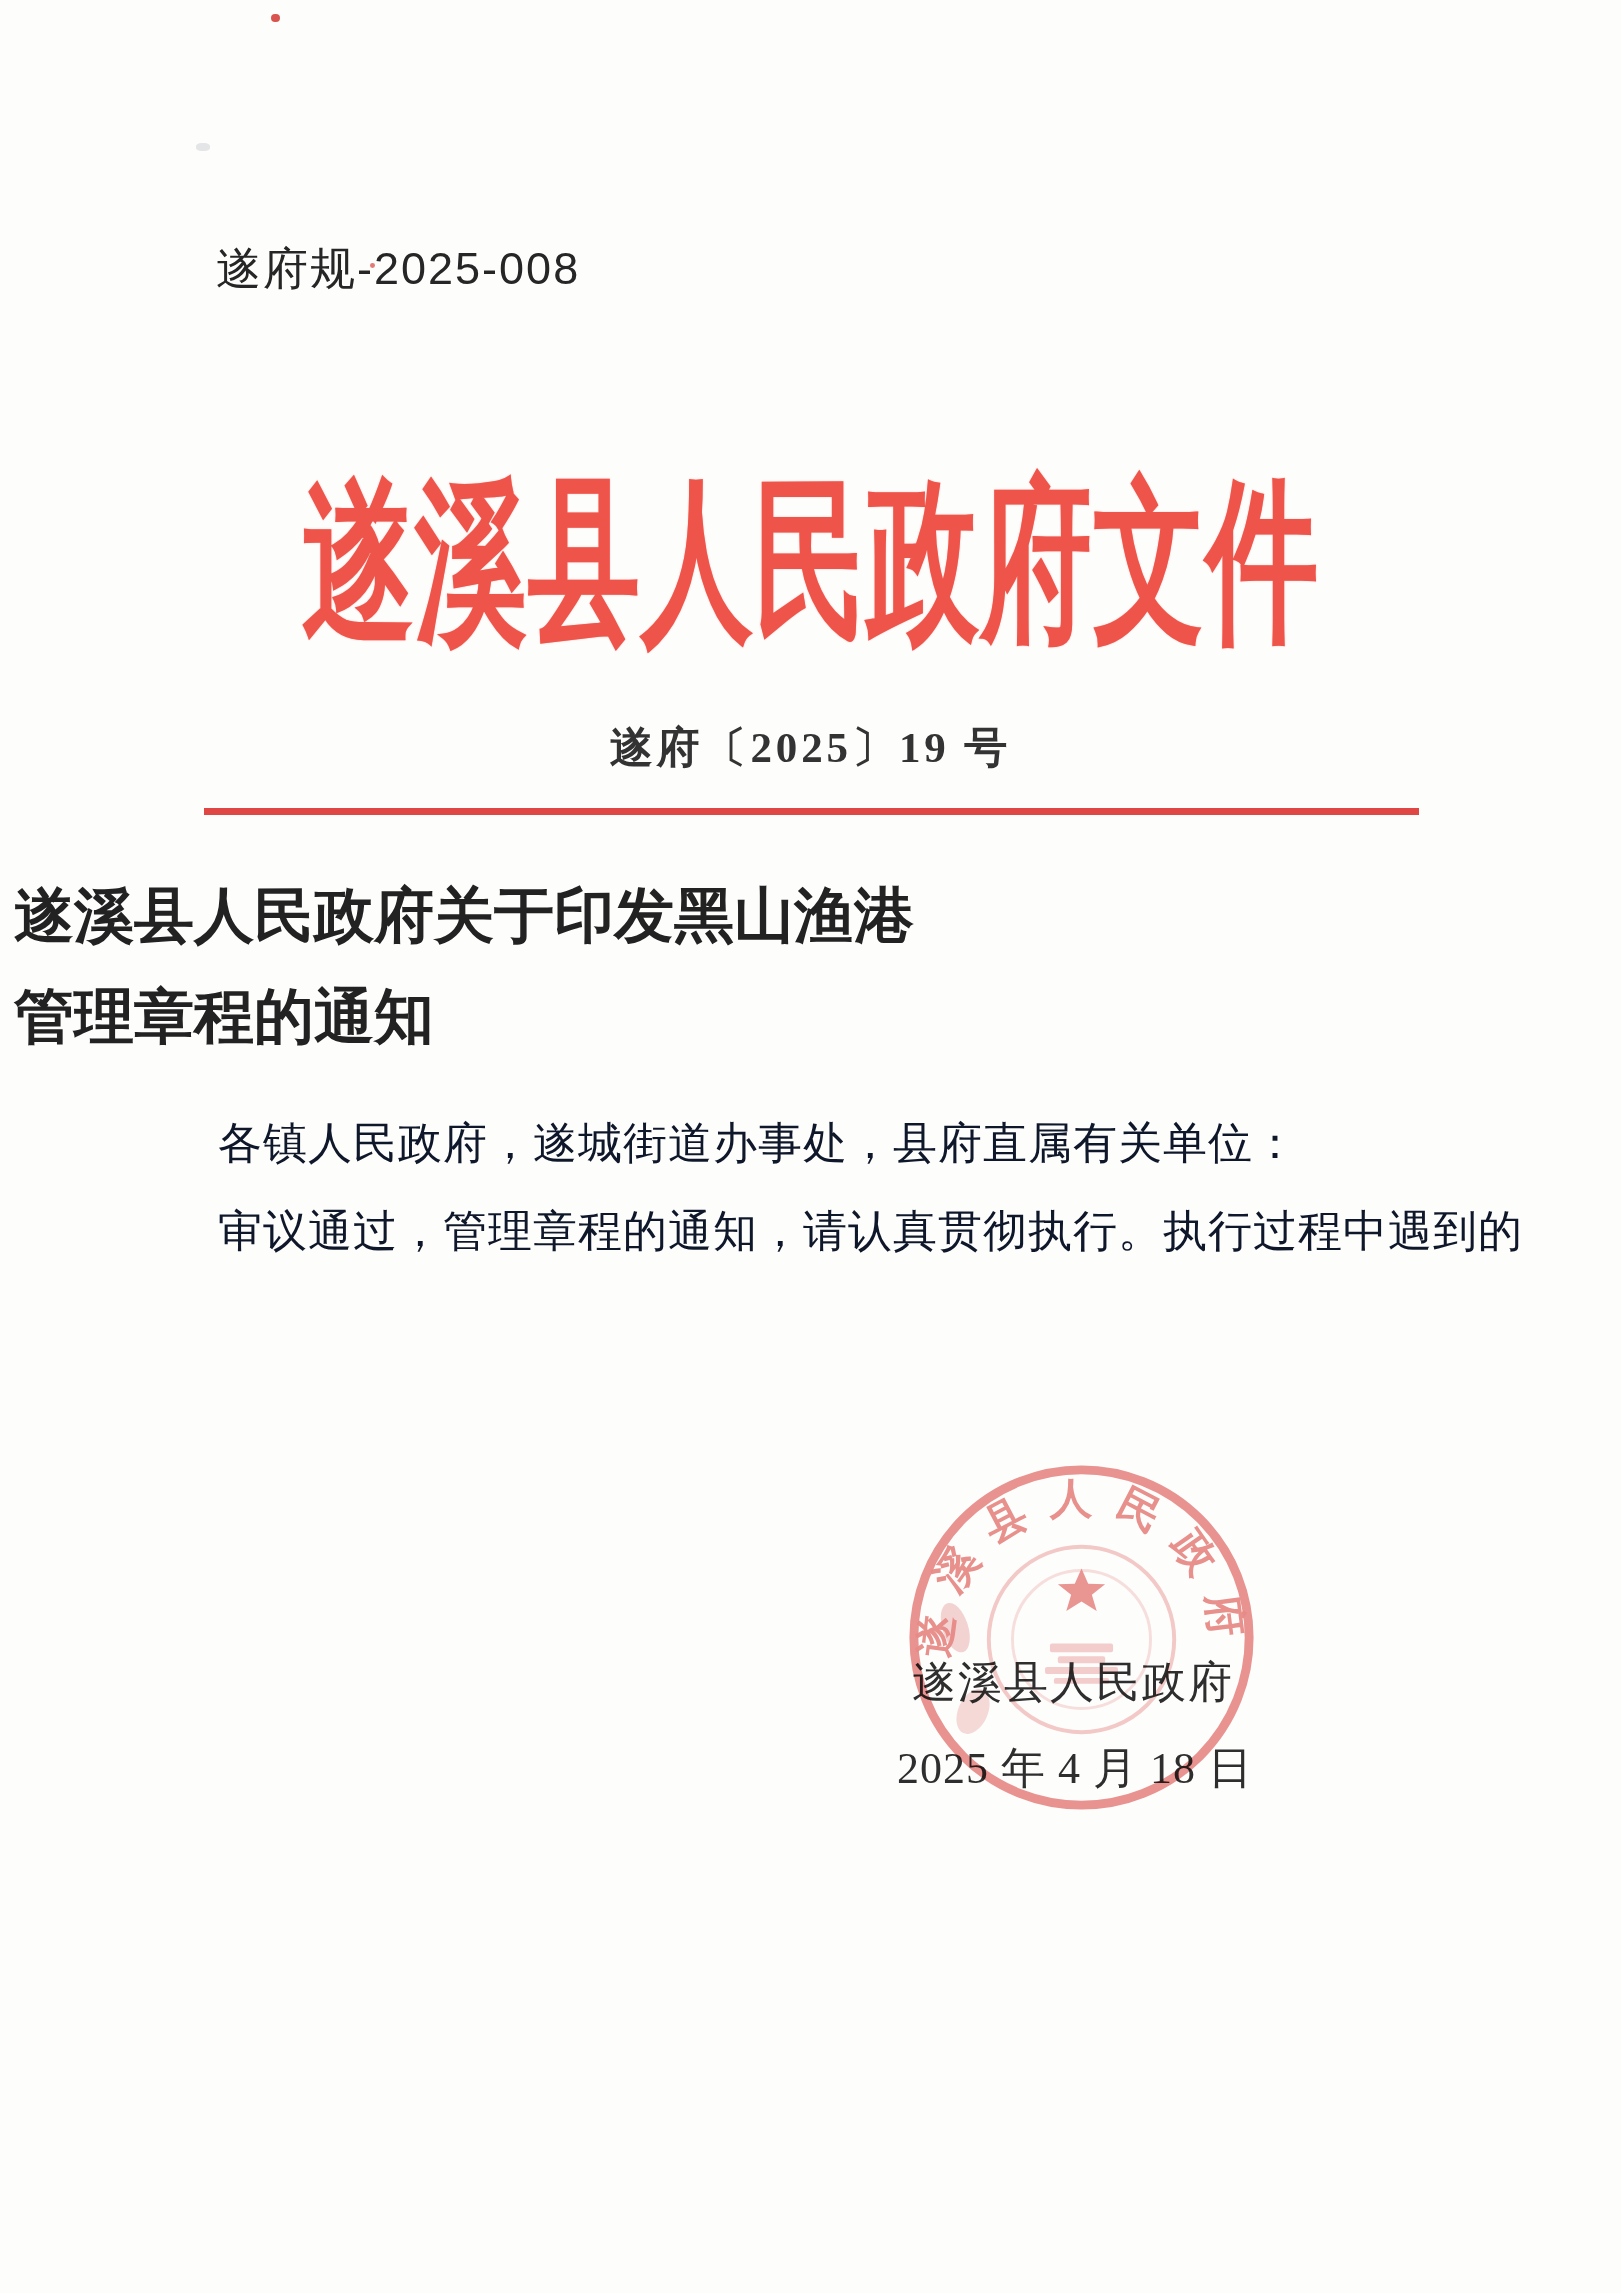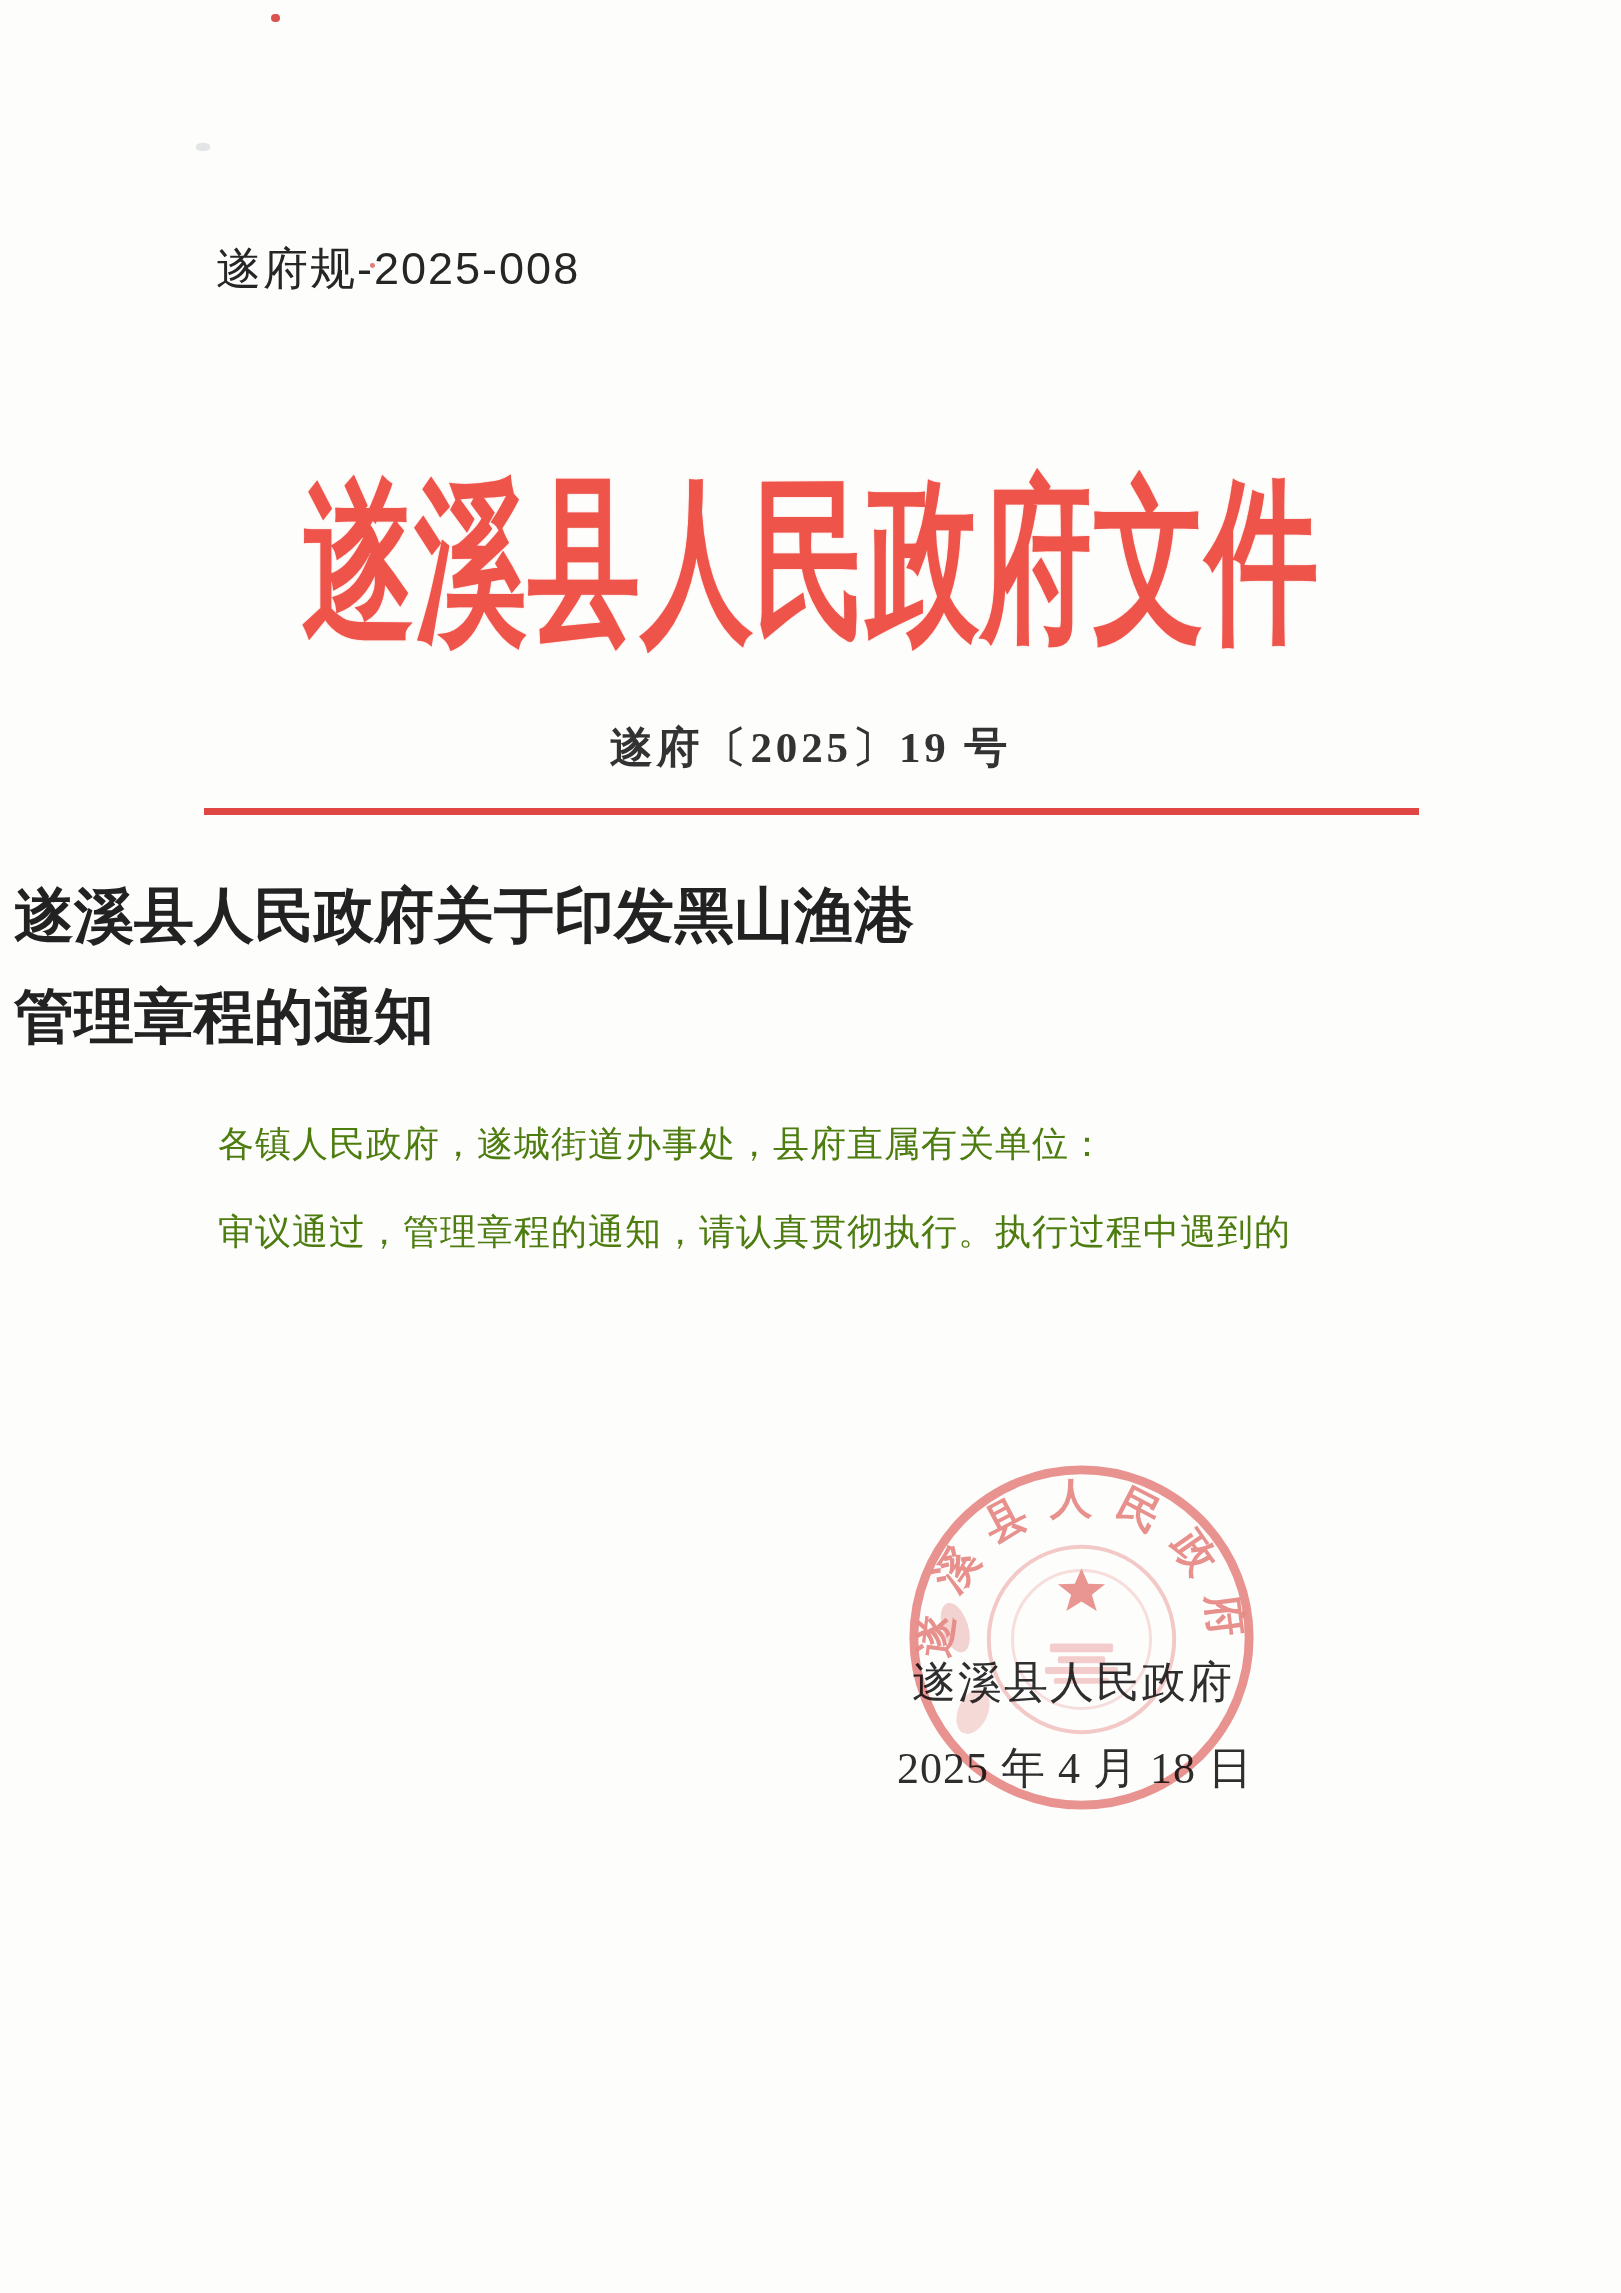--- a/index.html
+++ b/index.html
@@ -43,21 +43,21 @@
   }
   
   .doc-title{
     position:absolute;left:14px;top:866px;width:100%;
     text-align:left;font-size:60px;font-weight:bold;
     line-height:101px;letter-spacing:0px;color:#222;
   }
   
   .body-text{
     position:absolute;left:218px;top:1100px;width:1204px;
-    font-size:36px;line-height:88px;letter-spacing:1px;color:#4d7c0f;
+    font-size:44px;line-height:88px;letter-spacing:1px;color:#0f172a;
     font-weight:400;
   }
   .body-line{white-space:nowrap;}
   .body-line.indent{text-indent:88px;}
   
   .sig-name{
     position:absolute;left:912px;top:1653px;width:314px;
     text-align:center;font-size:44px;letter-spacing:2px;color:#2e2e2e;
     white-space:nowrap;
   }

